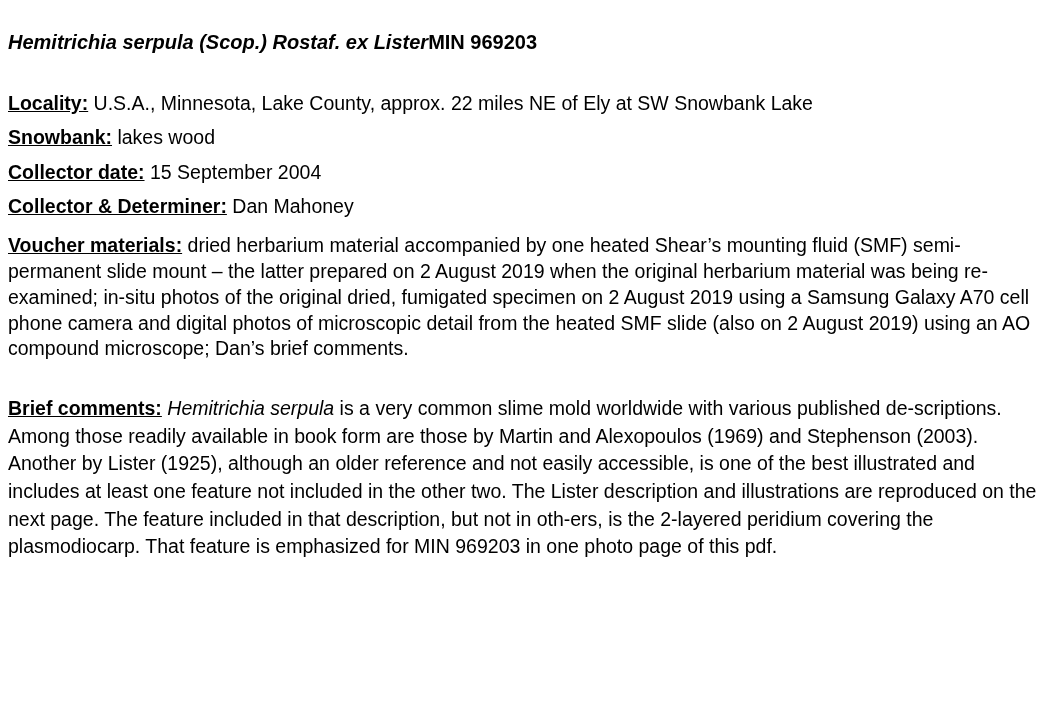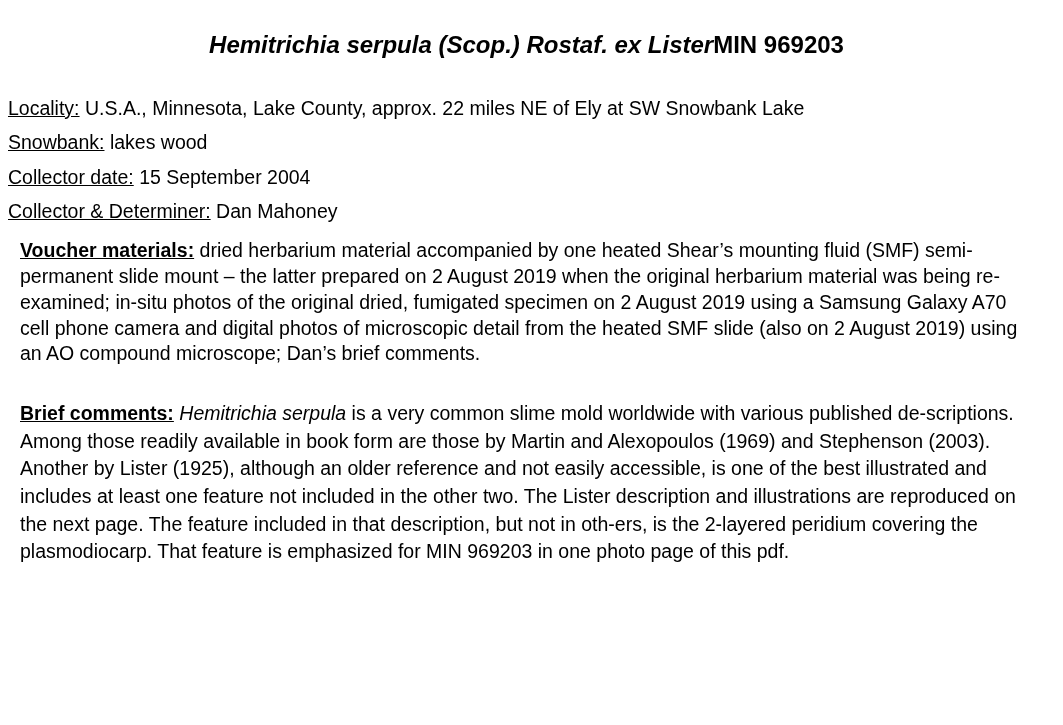--- a/index.html
+++ b/index.html
@@ -14,54 +14,53 @@
     color: #000000;
     overflow: hidden;
   }
   .page {
     box-sizing: border-box;
     width: 1063px;
     height: 725px;
     padding: 26px 18px 0 8px;
   }
   .title {
-    font-size: 24px;
+    font-size: 20px;
     font-weight: bold;
     line-height: 1.25;
     margin: 0 0 0 0;
     padding-top: 4px;
-    text-align: center;
   }
   .title .sci {
     font-style: italic;
   }
   .title .acc {
     font-style: normal;
   }
   .spacer-lg {
     height: 36px;
   }
   .field {
     font-size: 19.5px;
     line-height: 1.30;
     margin: 0 0 9px 0;
     max-width: 1040px;
   }
   .field .lbl {
-    font-weight: normal;
+    font-weight: bold;
     text-decoration: underline;
   }
   .field .val {
     font-weight: normal;
     text-align: center;
   }
   .block {
     font-size: 19.5px;
     line-height: 1.32;
-    margin: 12px;
+    margin: 0;
     max-width: 1044px;
     text-align: left;
   }
   .block .lbl {
     font-weight: bold;
     text-decoration: underline;
   }
   .block .ital {
     font-style: italic;
   }

